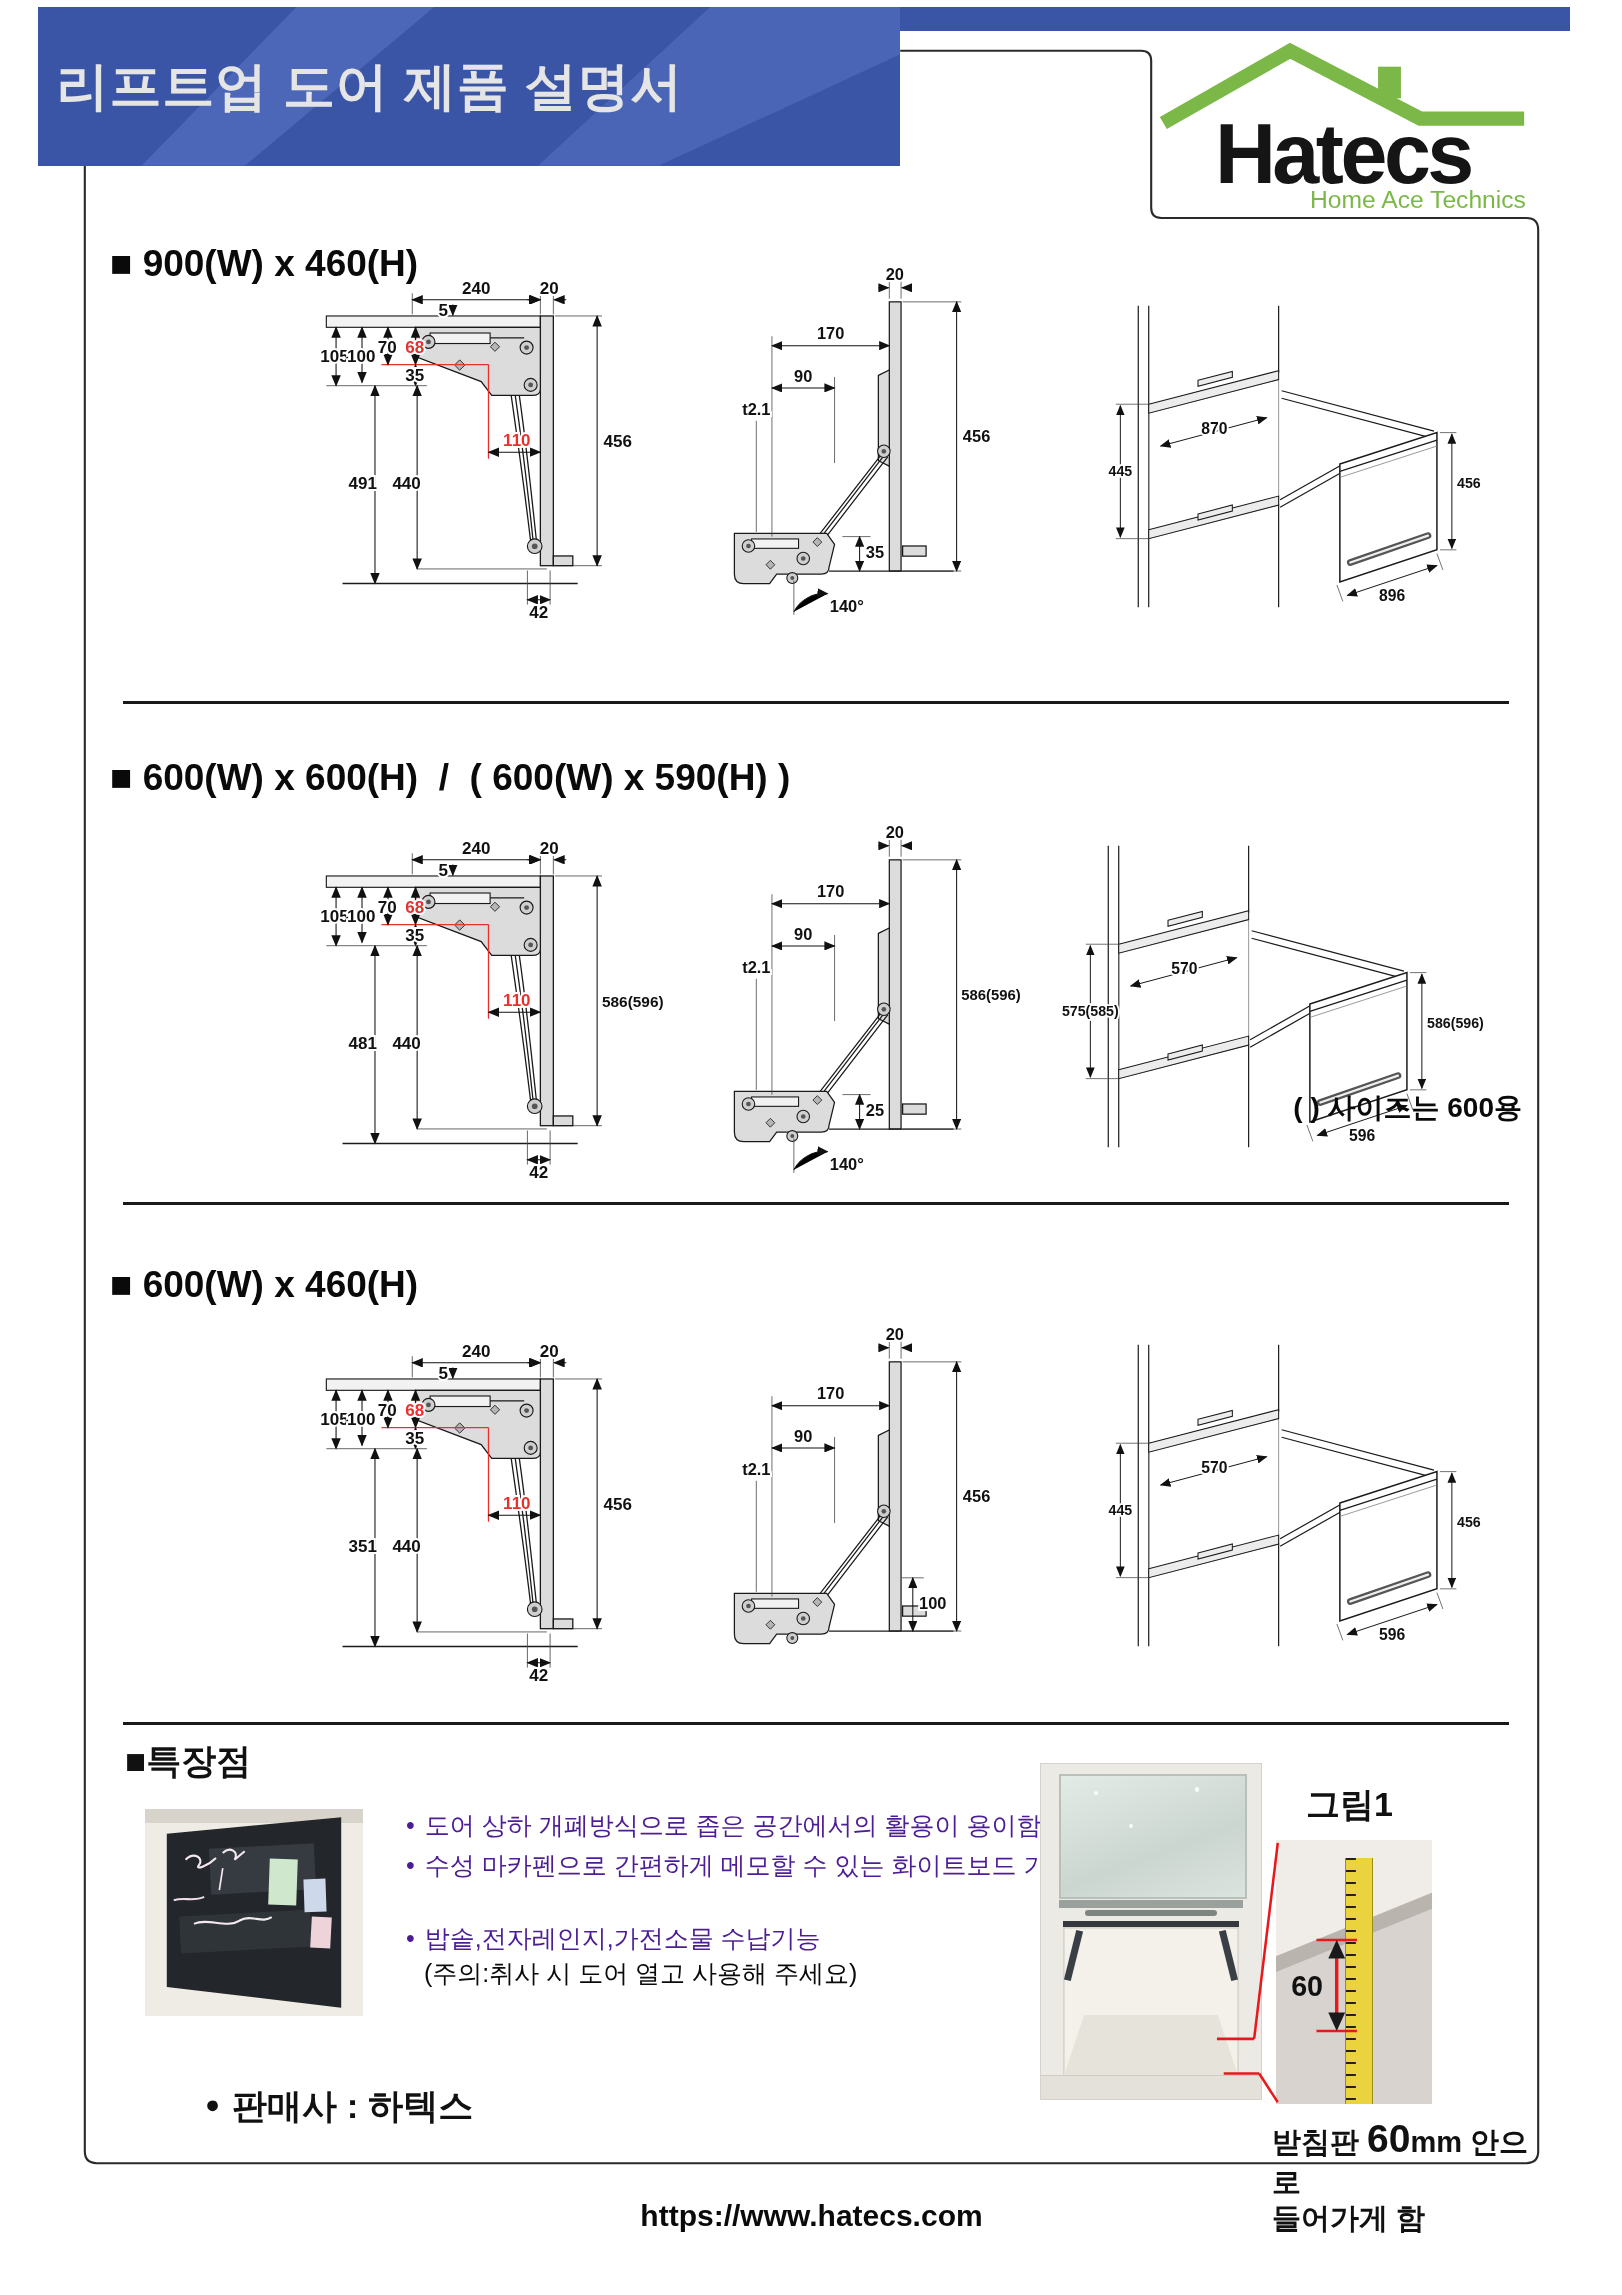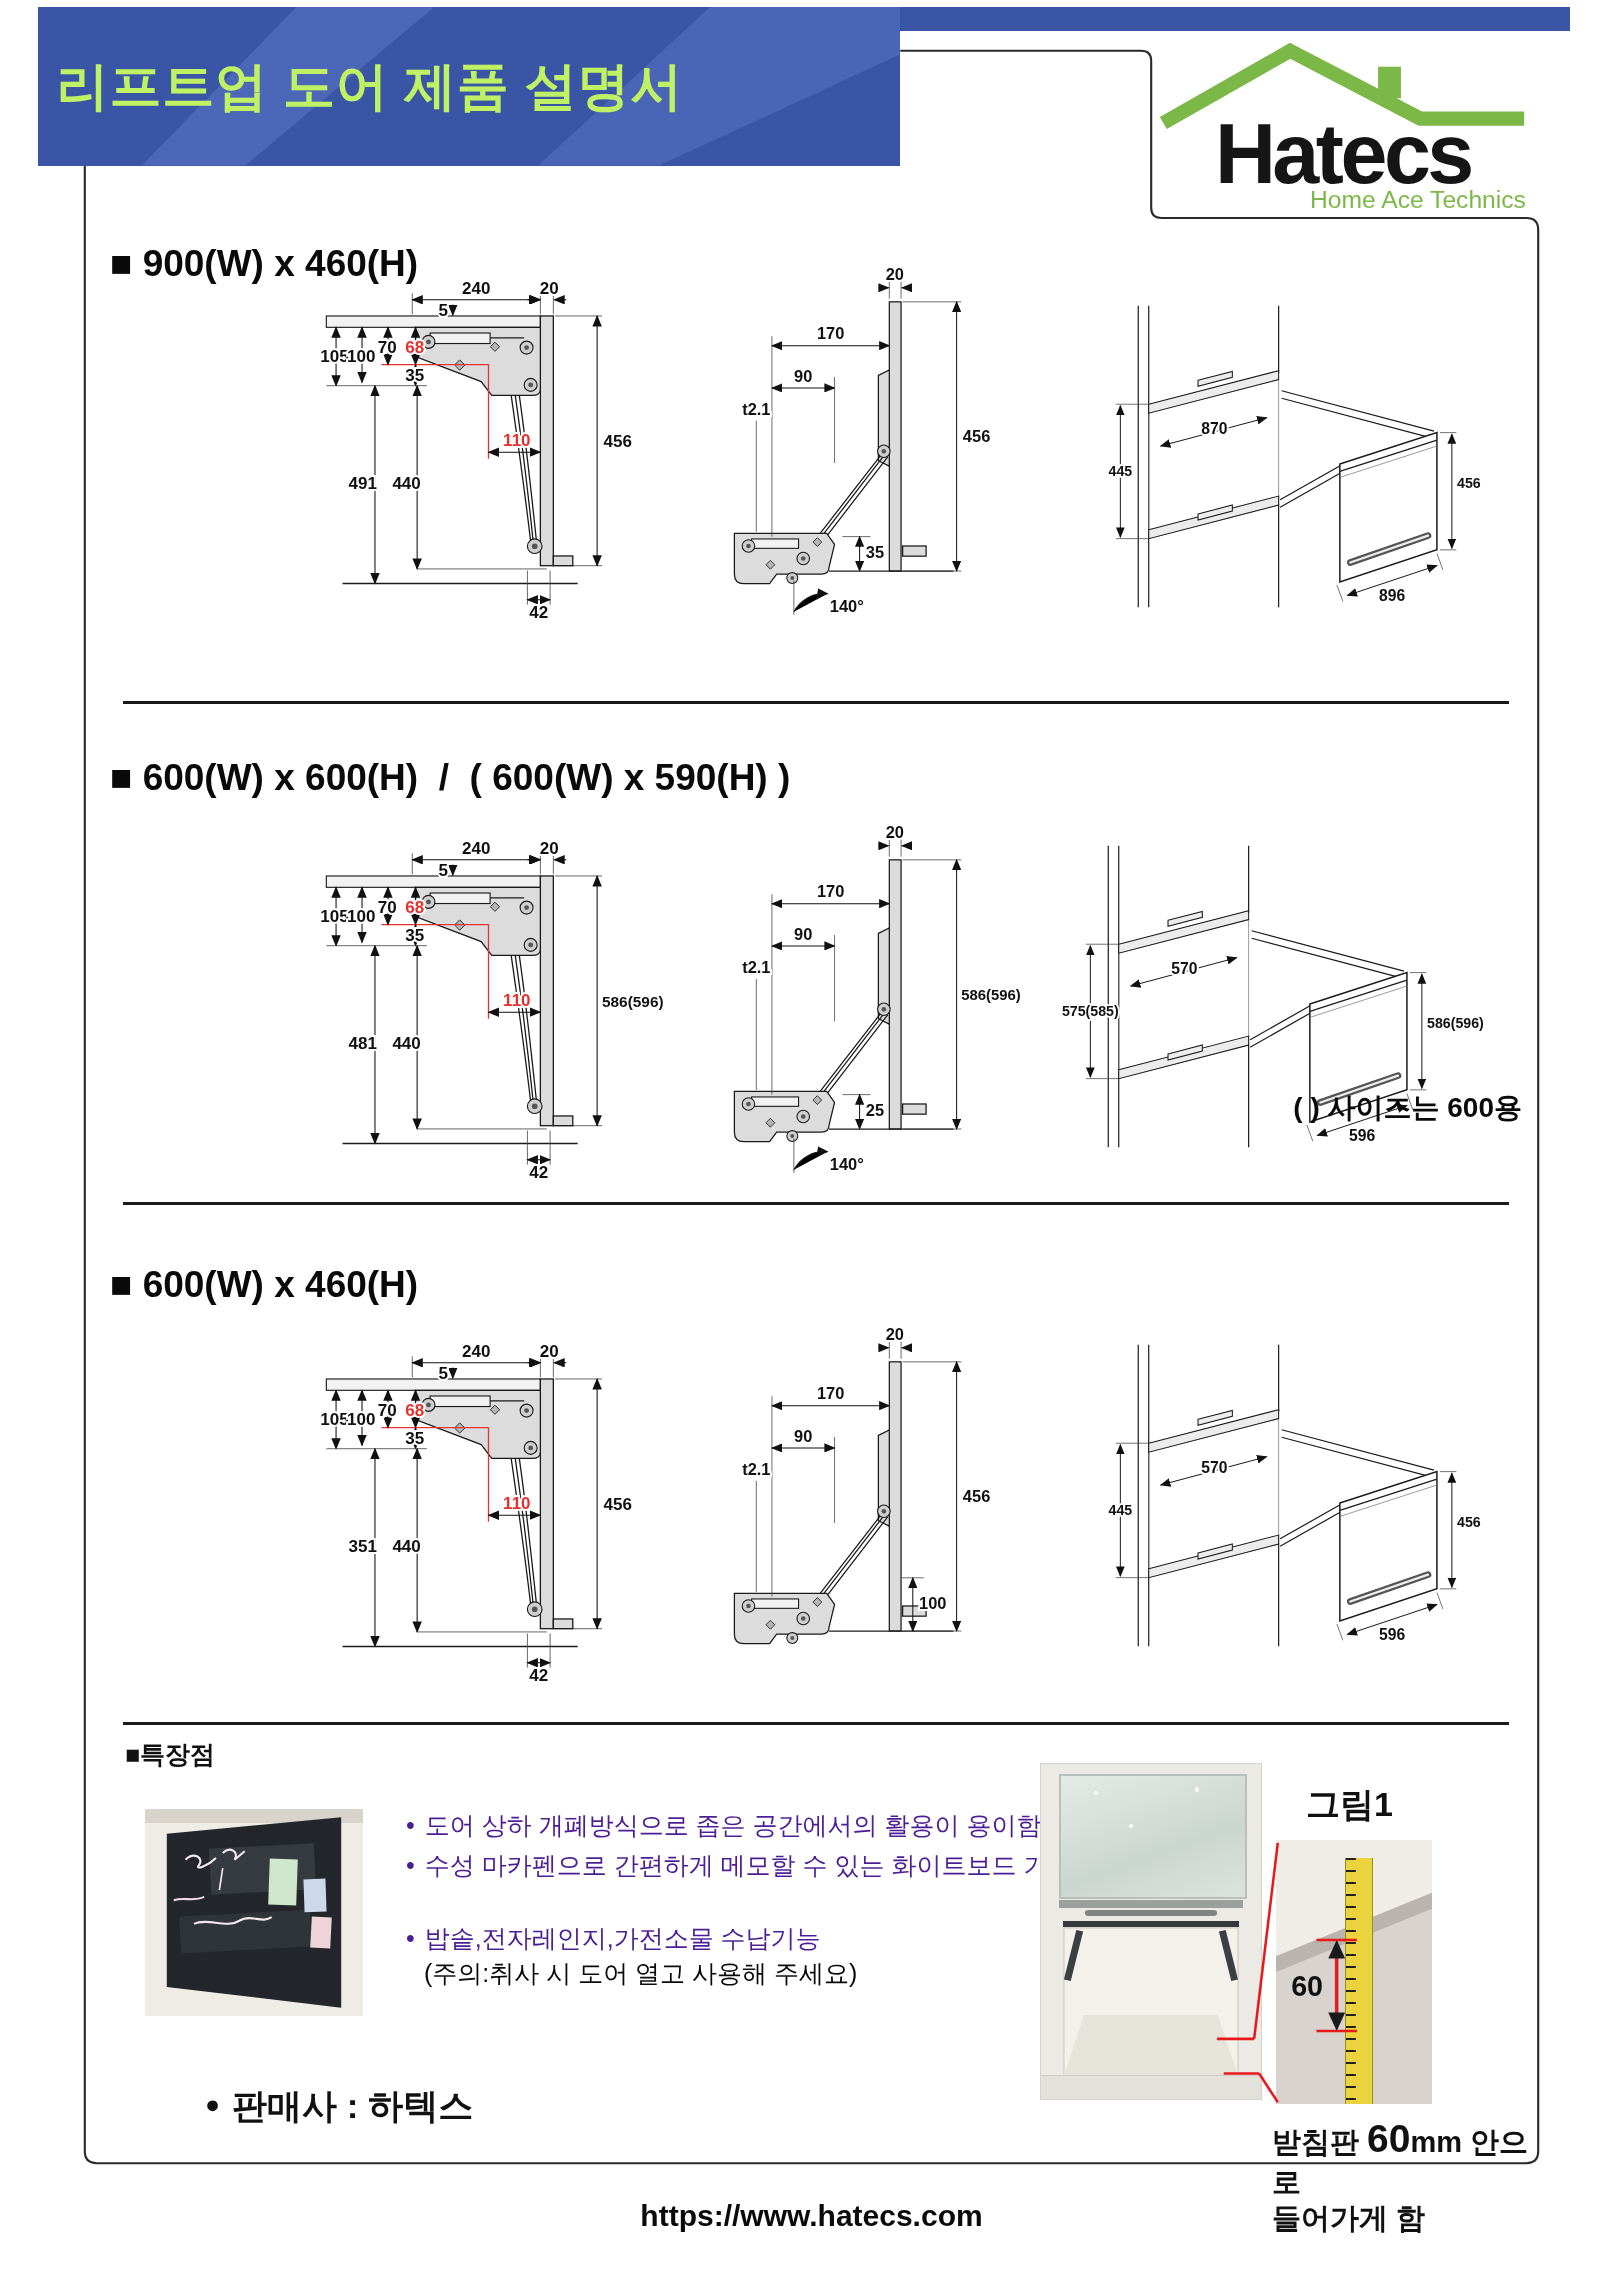--- a/index.html
+++ b/index.html
@@ -8,21 +8,21 @@
   .abs{position:absolute;}
 
   
   .strip{position:absolute;left:38px;top:6.8px;width:1532px;height:24px;background:#3a54a6;}
   .banner{position:absolute;left:38px;top:6.8px;width:862px;height:159px;background:#3a54a6;overflow:hidden;}
   .banner .deco1{position:absolute;left:0;top:0;width:100%;height:100%;
       background:#5b76c5;opacity:.55;clip-path:polygon(12% 100%,30% 0,46% 0,24% 100%);}
   .banner .deco2{position:absolute;left:0;top:0;width:100%;height:100%;
       background:#5b76c5;opacity:.5;clip-path:polygon(58% 100%,78% 0,100% 0,100% 30%,72% 100%);}
   .banner-title{position:absolute;left:18.6px;top:0;height:159px;line-height:159px;
-      color:#bef264;font-size:52px;font-weight:800;letter-spacing:0.8px;white-space:pre;}
+      color:#e5e5e5;font-size:52px;font-weight:800;letter-spacing:0.8px;white-space:pre;}
   .logo-box{position:absolute;left:1156px;top:35px;width:379px;height:179px;background:#fff;}
 
   
   .frame-svg{position:absolute;left:0;top:0;}
   .divider{position:absolute;left:123px;width:1386px;height:3.4px;background:#1a1a1a;}
 
   
   .sec-title{position:absolute;font-size:37px;font-weight:800;color:#0a0a0a;white-space:pre;}
   .paren-note{position:absolute;font-size:28px;font-weight:700;color:#0a0a0a;}
 
@@ -40,21 +40,21 @@
   .dim{stroke:#111;stroke-width:1.3;marker-start:url(#as);marker-end:url(#ae);}
   .dim1{stroke:#111;stroke-width:1.3;marker-end:url(#ae);}
   .red{stroke:#e8302c;stroke-width:1.6;fill:none;}
   .dt{font-size:21px;fill:#111;text-anchor:middle;paint-order:stroke;stroke:#fff;stroke-width:5px;font-weight:600;}
   .dt-s{text-anchor:start;}
   .dt-e{text-anchor:end;}
   .dt-red{fill:#e8302c;}
   .dt-sm{font-size:19px;}
 
   
-  .feat-head{position:absolute;font-size:25px;font-weight:800;text-align:center;}
+  .feat-head{position:absolute;font-size:35px;font-weight:800;text-align:center;}
   .bullet{position:absolute;font-size:25px;color:#4c1d95;white-space:pre;}
   .bullet::before{content:"•";margin-right:10px;font-size:25px;}
   .subline{position:absolute;font-size:25px;color:#0a0a0a;white-space:pre;}
   .model-line{position:absolute;font-size:35px;font-weight:800;white-space:pre;}
   .model-line::before{content:"●";font-size:25px;margin-right:12px;vertical-align:5px;}
   .warning{position:absolute;font-size:35px;font-weight:800;color:#e8191c;white-space:pre;}
   .fig-label{position:absolute;font-size:34px;font-weight:800;}
   .caption{position:absolute;font-size:29px;font-weight:600;line-height:1.25;}
   .caption .big{font-size:39px;font-weight:700;}
   .footer-url{position:absolute;left:0;top:2199px;width:1623px;text-align:center;

